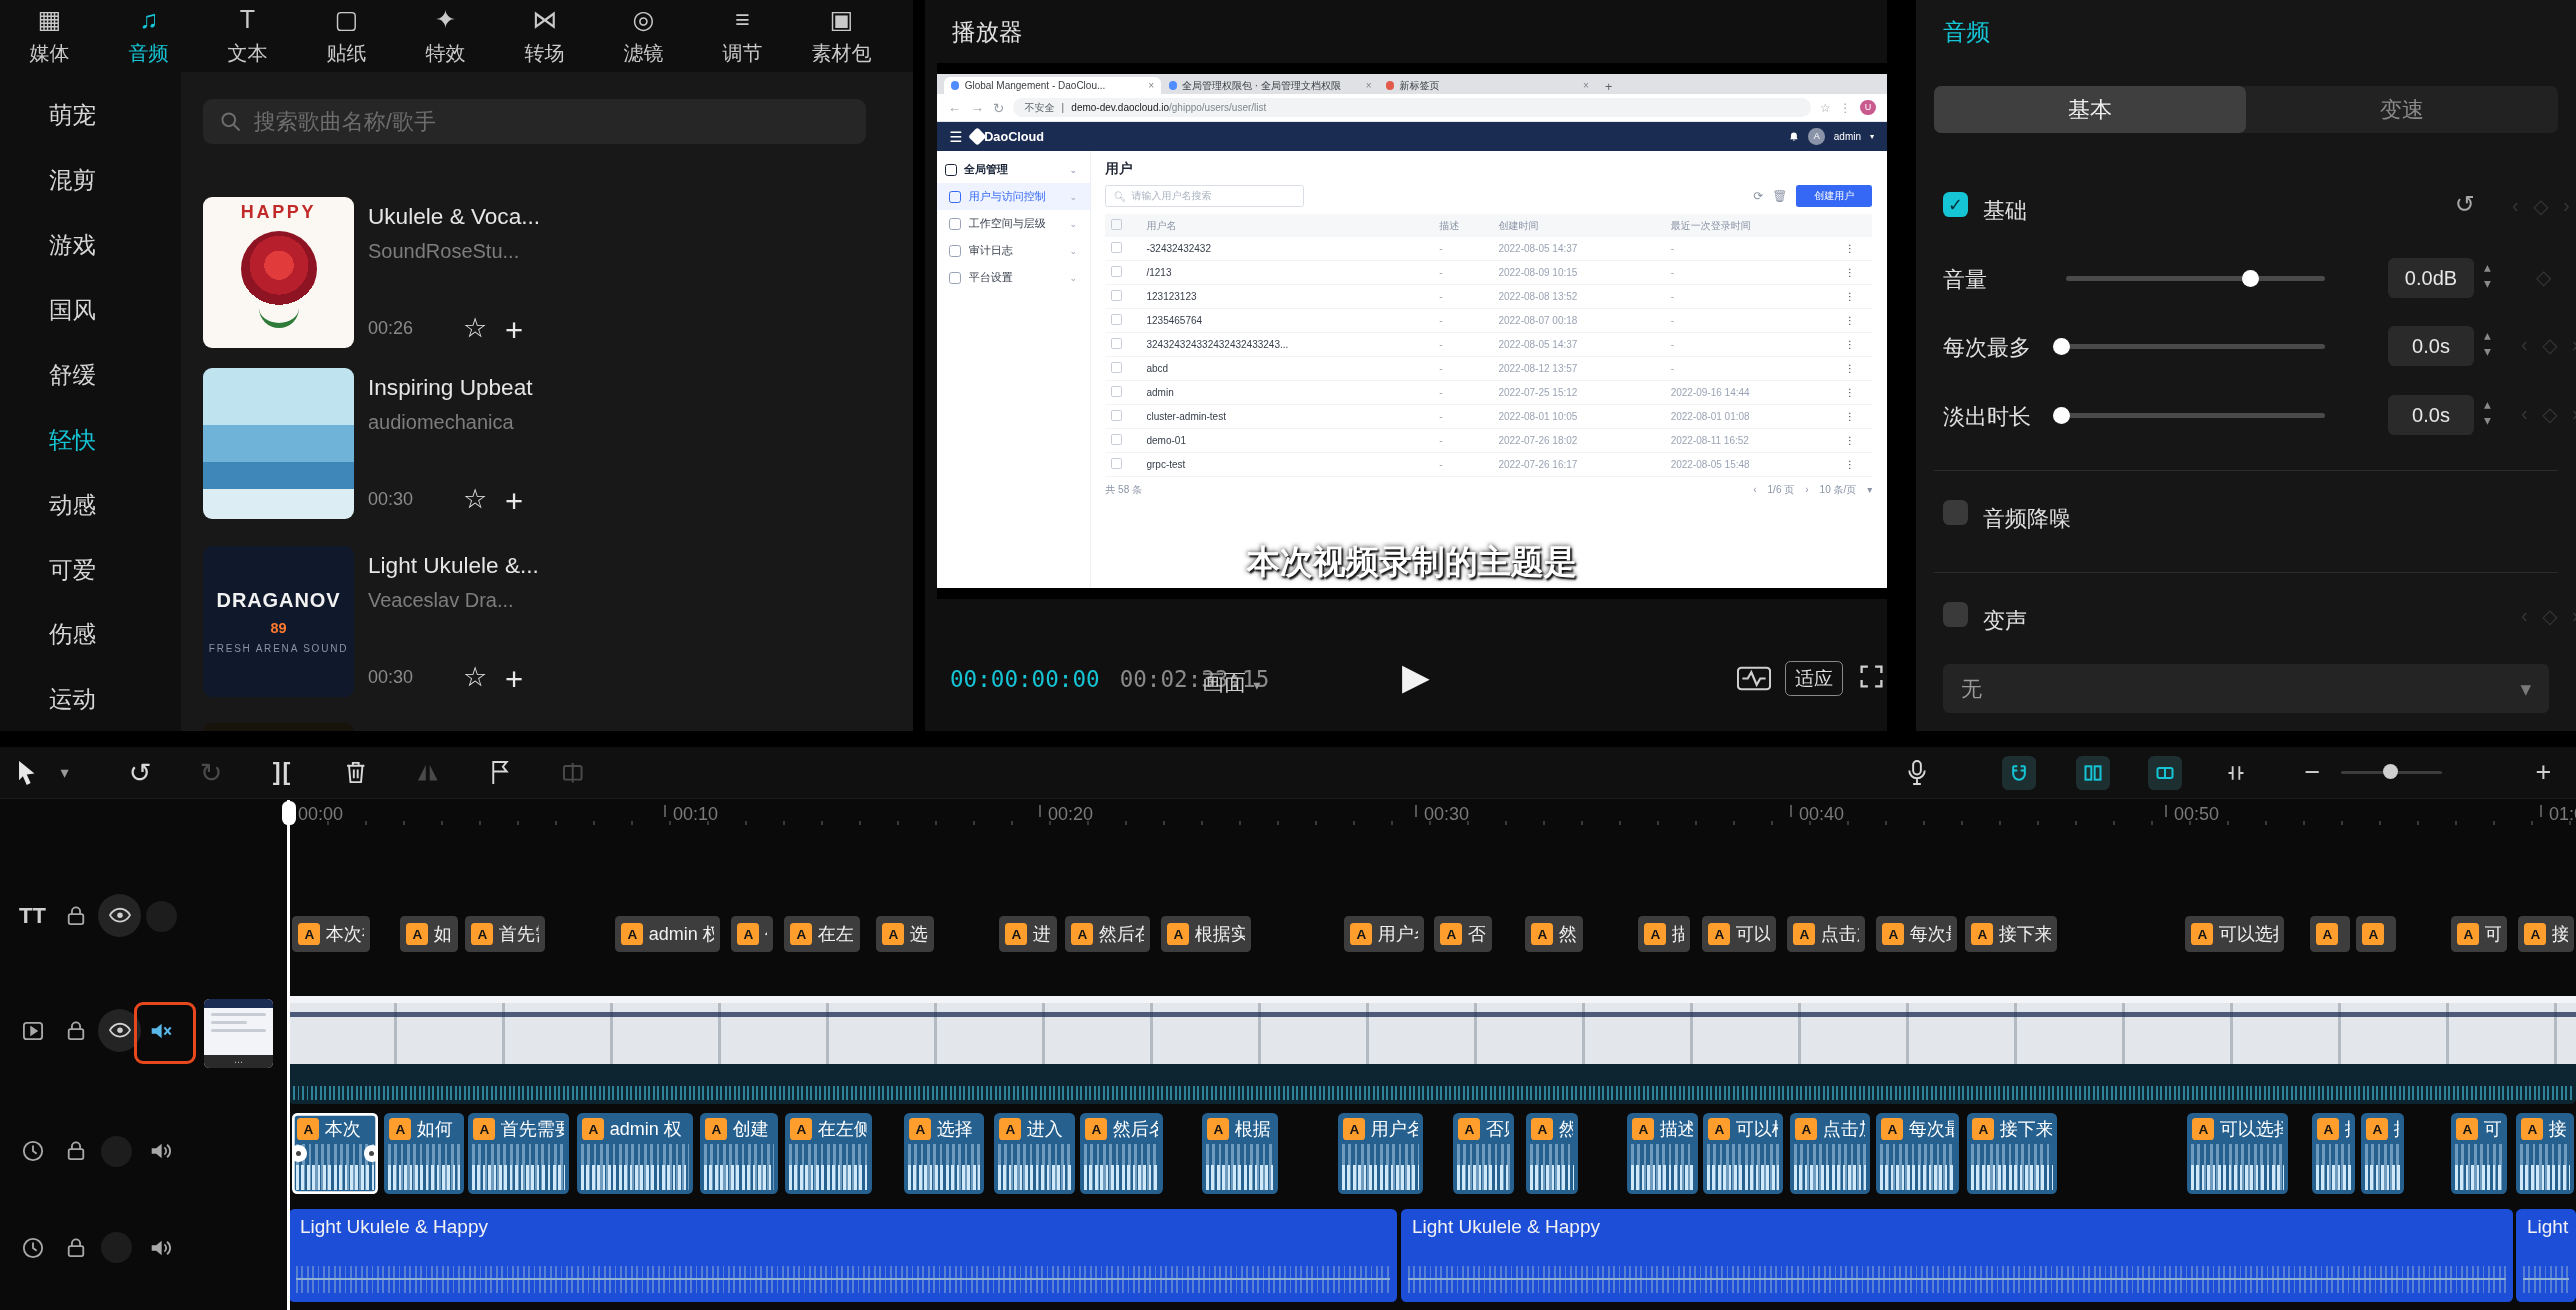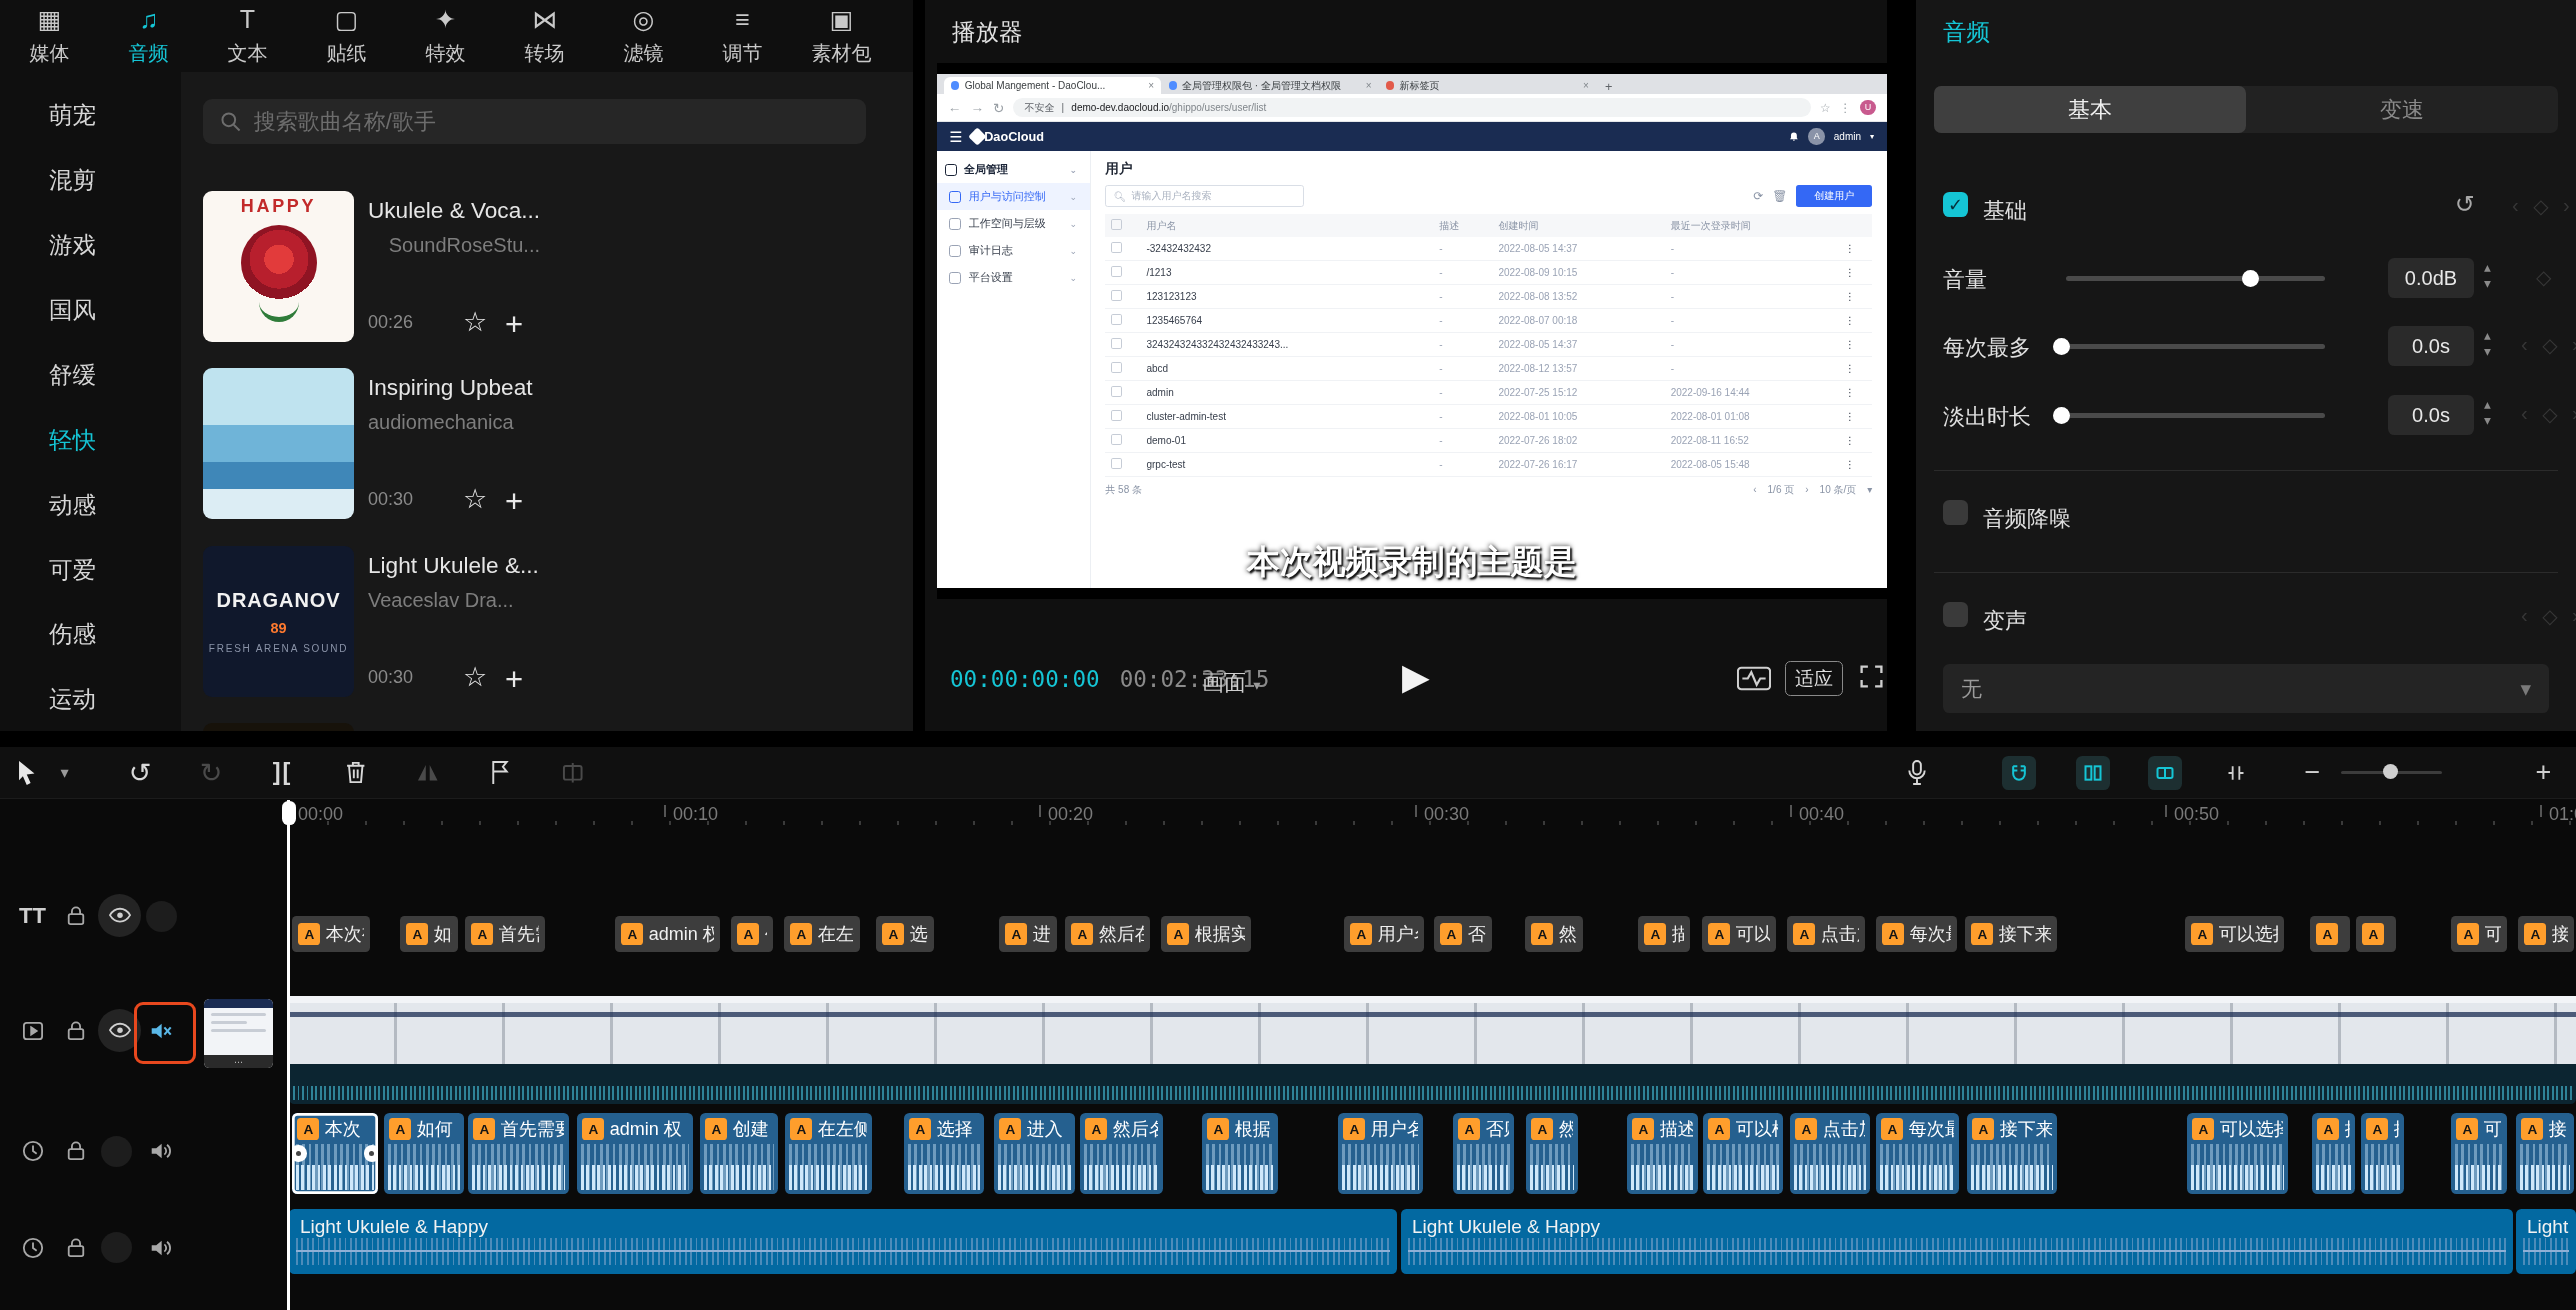--- a/index.html
+++ b/index.html
@@ -160,21 +160,21 @@
   .aclip .ahead{display:flex;align-items:center;gap:5.4px;padding:4.5px 5.4px 0 5.4px;height:23.5px;}
   .aclip .alabel{font-size:18px;color:#fff;white-space:nowrap;overflow:hidden;}
   .aclip .wave{position:absolute;left:3.6px;right:3.6px;top:31px;bottom:3.6px;}
   .aclip .wave::before{content:"";position:absolute;inset:0;background:repeating-linear-gradient(90deg,rgba(200,228,248,.45) 0 2.7px,rgba(0,0,0,0) 2.7px 6.3px);}
   .aclip .wave::after{content:"";position:absolute;left:0;right:0;bottom:0;height:55%;background:repeating-linear-gradient(90deg,#cfe8fa 0 2.7px,rgba(0,0,0,0) 2.7px 5.4px);}
   .aclip.selected{box-shadow:0 0 0 2.7px #fff inset;}
   .handle{position:absolute;top:50%;margin-top:-8.1px;width:16.3px;height:16.3px;border-radius:50%;background:#fff;display:flex;align-items:center;justify-content:center;}
   .handle::after{content:"";width:5.4px;height:5.4px;border-radius:50%;background:#444;}
   .handle.l{left:-1.8px;} .handle.r{right:-1.8px;}
 
-  .mclip{position:absolute;top:462px;height:65px;background:#0369a1;border-radius:5.4px;overflow:hidden;cursor:pointer;}
+  .mclip{position:absolute;top:462px;height:93px;background:#1d4ed8;border-radius:5.4px;overflow:hidden;cursor:pointer;}
   .mclip .mlabel{padding:7.2px 11px 0 11px;font-size:19px;color:#f2f2f2;white-space:nowrap;}
   .mclip .mwave{position:absolute;left:7.2px;right:7.2px;bottom:9px;height:27px;
      background:
        linear-gradient(180deg,rgba(0,0,0,0) 11.8px,#8fb0d6 11.8px 14.5px,rgba(0,0,0,0) 14.5px),
        repeating-linear-gradient(90deg,rgba(137,169,207,.55) 0 1.8px,rgba(0,0,0,0) 1.8px 5.4px);}
 
   .playhead-line{position:absolute;left:287px;top:53px;width:2.7px;height:510px;background:#fff;z-index:40;}
   .playhead-cap{position:absolute;left:282px;top:54px;width:13.6px;height:23.5px;background:#fff;border-radius:6.3px;z-index:41;}
 
   svg{display:block;}
@@ -235,21 +235,21 @@
     </div>
   <div class="music-panel">
     <div class="search-box">
       <svg width="23.5" height="23.5" viewBox="0 0 24 24">
         <circle cx="10" cy="10" r="6.5" fill="none" stroke="#6d6d6d" stroke-width="2"></circle>
         <line x1="15" y1="15" x2="21" y2="21" stroke="#6d6d6d" stroke-width="2"></line>
       </svg>
       <span class="search-ph">搜索歌曲名称/歌手</span>
     </div>
     <div id="musicList">
-        <div class="m-item" style="top: 119px; text-align: right;">
+        <div class="m-item" style="top: 125px;">
           <div class="m-thumb thumb-rose">
             <div class="rose-word">HAPPY</div>
             <div class="rose-bloom"></div>
             <div class="rose-stem"></div>
           </div>
           <div class="m-title">Ukulele &amp; Voca...</div>
           <div class="m-artist">SoundRoseStu...</div>
           <div class="m-dur">00:26</div>
           <div class="m-star">☆</div>
           <div class="m-plus">+</div>

